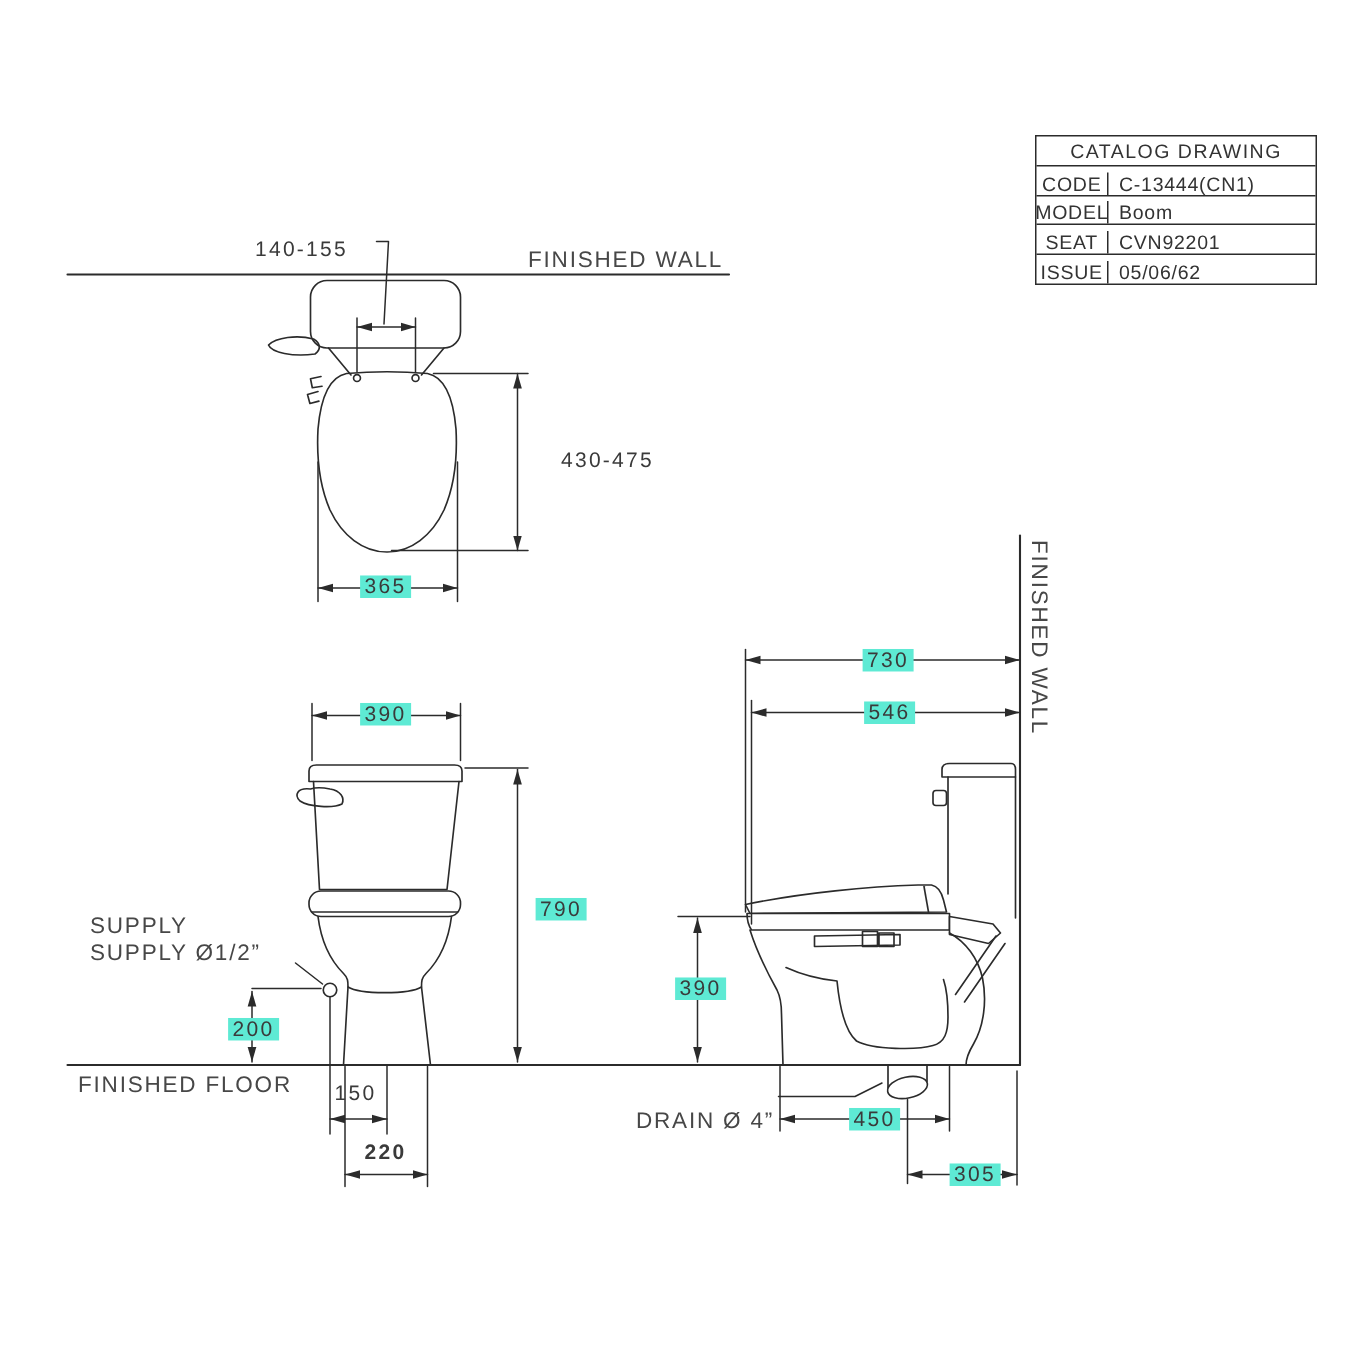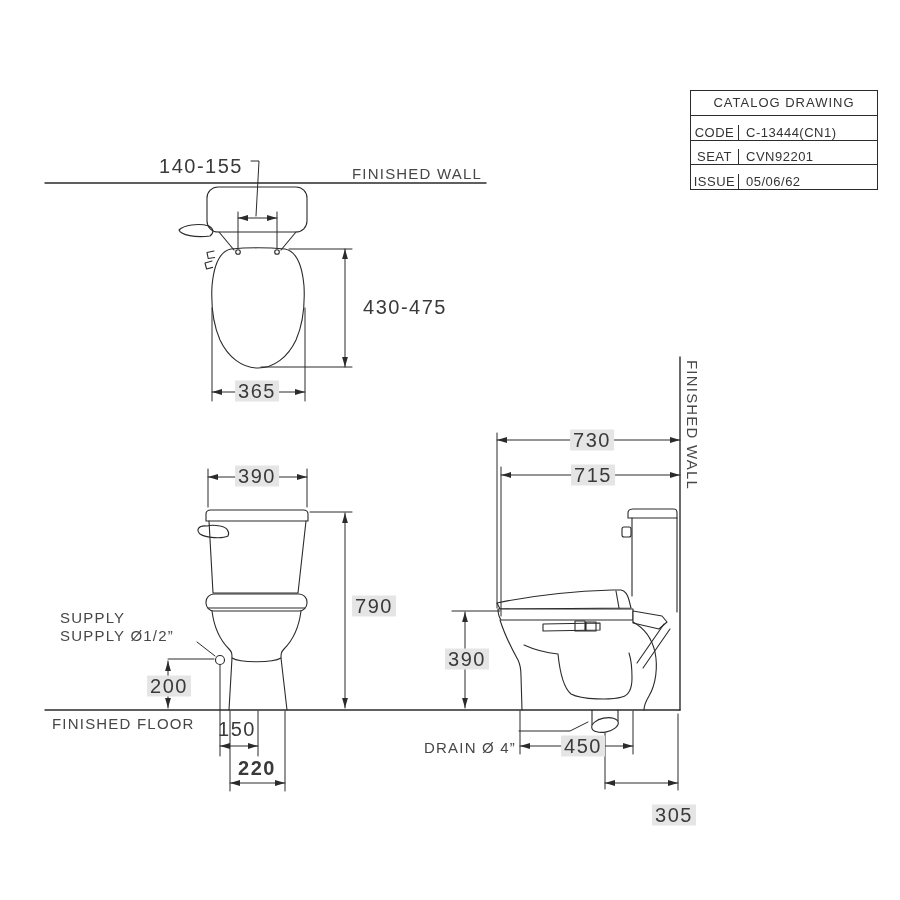--- a/index.html
+++ b/index.html
@@ -1,21 +1,21 @@
 <!DOCTYPE html>
 <html><head>
 <meta charset="utf-8">
 <style>
   html,body{margin:0;padding:0;background:#fff;}
   #canvas{position:relative;width:900px;height:900px;background:#ffffff;overflow:hidden;
           font-family:"Liberation Sans",sans-serif;}
   svg{position:absolute;left:0;top:0;}
   .ann{position:absolute;color:#3f3f3f;white-space:nowrap;line-height:1.05;}
-  .dim{font-size:20px;letter-spacing:1.5px;color:#3a3a3a;transform:translate(-50%,-50%);}
-  .dim.bg{background:#e5e5e5;padding:0 3px;}
+  .dim{font-size:14px;letter-spacing:1.5px;color:#3a3a3a;transform:translate(-50%,-50%);}
+  .dim.bg{background:#5eead4;padding:0 3px;}
   .lbl{font-size:15px;letter-spacing:1.2px;color:#474747;}
   .vert{writing-mode:vertical-rl;letter-spacing:1.2px;}
   
   .tblock{position:absolute;left:690px;top:90px;width:188px;height:100px;
           border:1.5px solid #2b2b2b;display:flex;flex-direction:column;
           font-size:13px;color:#333;background:#fff;box-sizing:border-box;}
   .tb-header{flex:1;display:flex;align-items:center;justify-content:center;
              border-bottom:1px solid #2b2b2b;letter-spacing:1px;}
   .tb-row{flex:1;display:flex;border-bottom:1px solid #2b2b2b;align-items:flex-end;}
   .tb-row:last-child{border-bottom:none;}
@@ -148,32 +148,36 @@
 <div class="ann dim bg" style="left:257px;top:476px;">390</div>
 <div class="ann dim bg" style="left:340px;top:606px;margin-left:34px;">790</div>
 <div class="ann lbl" style="left:60px;top:610px;">SUPPLY</div>
 <div class="ann lbl" style="left:60px;top:628px;">SUPPLY  Ø1/2”</div>
 <div class="ann dim bg" style="left:169px;top:686px;">200</div>
 <div class="ann lbl" style="left:52px;top:716px;">FINISHED  FLOOR</div>
 <div class="ann dim" style="left:237px;top:729px;">150</div>
 <div class="ann dim" style="left:257px;top:768px;font-weight:bold;">220</div>
 
 <div class="ann dim bg" style="left:592px;top:440px;">730</div>
-<div class="ann dim bg" style="left:593px;top:475px;">715</div>
+<div class="ann dim bg" style="left:593px;top:475px;">546</div>
 <div class="ann lbl vert" style="left:684px;top:360px;">FINISHED  WALL</div>
 <div class="ann dim bg" style="left:467px;top:659px;">390</div>
 <div class="ann lbl" style="left:424px;top:740px;">DRAIN  Ø 4”</div>
 <div class="ann dim bg" style="left:583px;top:746px;">450</div>
-<div class="ann dim bg" style="left:674px;top:783px;margin-top:32px;">305</div>
+<div class="ann dim bg" style="left:650px;top:783px;">305</div>
 
 <div class="tblock">
   <div class="tb-header">CATALOG  DRAWING</div>
   <div class="tb-row">
     <div class="tb-label">CODE</div>
     <div class="tb-value">C-13444(CN1)</div>
+  </div>
+  <div class="tb-row">
+    <div class="tb-label">MODEL</div>
+    <div class="tb-value">Boom</div>
   </div>
   <div class="tb-row">
     <div class="tb-label">SEAT</div>
     <div class="tb-value">CVN92201</div>
   </div>
   <div class="tb-row">
     <div class="tb-label">ISSUE</div>
     <div class="tb-value">05/06/62</div>
   </div>
 </div>

